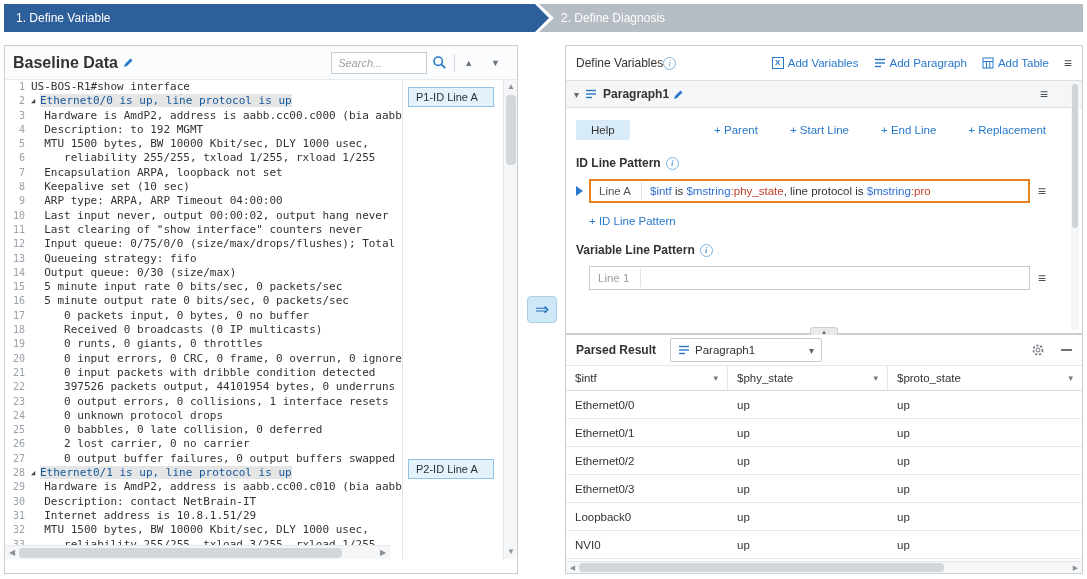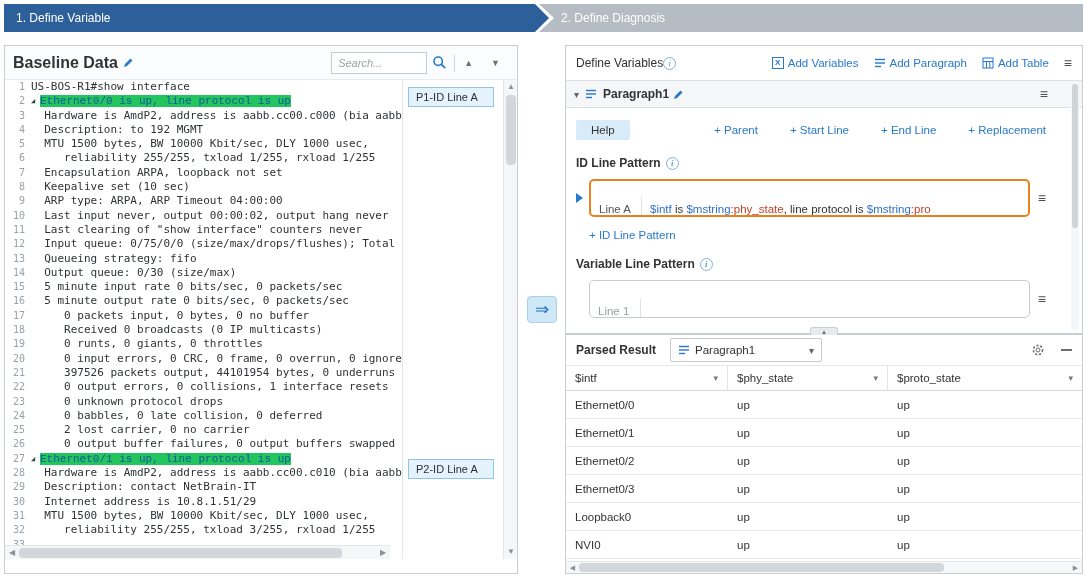--- a/index.html
+++ b/index.html
@@ -31,21 +31,21 @@
   .search-btn { margin:0 7px 0 5px; }
   .vdiv { width:1px; height:18px; background:#d5d9dd; }
   .arrow-btn { font-size:9px; color:#6b7177; margin:0 9px; background:none; border:none; cursor:pointer; }
 
   .codewrap { position:absolute; top:34px; left:0; right:0; bottom:14px; }
   .code-area { position:absolute; top:0; left:0; right:14px; bottom:0; display:flex; overflow:hidden; }
   .gutter { width:26px; padding-right:6px; text-align:right; }
   .ln { height:14.3px; line-height:14.3px; font-family:"DejaVu Sans Mono",monospace; font-size:10px; color:#99a0a7; }
   .code-lines { flex:1; position:relative; font-family:"DejaVu Sans Mono",monospace; font-size:11px; color:#2f3337; }
   .cl { height:14.3px; line-height:14.3px; white-space:pre; }
-  .cl .hl { background:#22c55e; color:#15589c;font-family:Liberation Mono, monospace; }
+  .cl .hl { background:#e5e5e5; color:#15589c; }
   .fold { display:inline-block; width:9px; font-size:7px; color:#3c4043; vertical-align:1px; }
   .ann-col { position:absolute; top:0; right:14px; width:101px; bottom:0; background:#fff; border-left:1px solid #e4e7ea; z-index:2; }
   .ann { position:absolute; left:5px; width:86px; height:20px; line-height:18px; padding:0 7px; font-size:11px; color:#2b2f33;
          background:#e4f2fc; border:1px solid #90c3e6; cursor:pointer; }
 
   .vscroll { position:absolute; top:0; right:0; bottom:0; width:14px; background:#f5f6f7; border-left:1px solid #e4e7ea; }
   .vscroll .thumb { position:absolute; top:15px; left:2px; width:10px; height:70px; background:#d3d7db; border-radius:4px; }
   .sb-btn { position:absolute; left:0; width:14px; height:14px; font-size:8px; color:#8a9096; text-align:center; line-height:14px; cursor:pointer; }
   .hscroll { position:absolute; left:0; bottom:0; height:14px; width:385px; background:#f5f6f7; border-top:1px solid #e4e7ea; }
   .hscroll .thumb { position:absolute; top:2px; left:14px; width:calc(100% - 62px); height:10px; background:#d3d7db; border-radius:4px; }
@@ -73,21 +73,21 @@
   .para-header .burger { margin-left:auto; margin-right:24px; }
 
   .para-body { position:relative; padding:12px 36px 10px 10px; }
   .help-row { display:flex; align-items:center; margin-bottom:16px; }
   .help-btn { background:#d7ebf9; border:none; border-radius:2px; padding:4px 15px; font-size:11.5px; color:#333; cursor:pointer; }
   .pattern-links { margin-left:auto; display:flex; gap:32px;justify-content:space-between; }
   .group-heading { font-size:12px; font-weight:bold; color:#333; margin-bottom:9px; display:flex; align-items:center; gap:5px; }
   .pattern-row { display:flex; align-items:center; margin-bottom:8px; }
   .pointer { width:0; height:0; border-left:7px solid #2878cc; border-top:5px solid transparent; border-bottom:5px solid transparent; margin-right:6px; }
   .pointer-gap { width:13px; }
-  .pattern-box { flex:1; height:38px; background:#fff; border:1px solid #c6cbd0; border-radius:5px; display:flex; align-items:flex-end; overflow:hidden; }
+  .pattern-box { flex:1; height:24px; background:#fff; border:1px solid #c6cbd0; border-radius:0; display:flex; align-items:center; overflow:hidden; }
   .pattern-box.active { border:2px solid #e8821e; }
   .row-label { width:50px; padding:0 8px; font-size:11.5px; color:#555; flex:none; }
   .row-label.muted { color:#9aa0a6; }
   .row-sep { width:1px; height:18px; background:#e0e3e6; flex:none; }
   .pattern-value { padding:0 8px; font-size:11.5px; white-space:nowrap; overflow:hidden; }
   .tok-var { color:#2f6fd0; } .tok-name { color:#c2402a; } .tok-plain { color:#333; }
   .row-burger { margin-left:8px; }
   .add-link { display:inline-block; margin:2px 0 16px 13px; }
   .vp-scroll { position:absolute; top:36px; right:3px; bottom:3px; width:8px; background:#f4f5f6; border-radius:4px; }
   .vp-scroll .thumb { position:absolute; top:2px; left:1px; width:6px; height:58%; background:#cfd4d8; border-radius:3px; }
@@ -205,20 +205,21 @@
             <div class="cl"><span>  Last clearing of "show interface" counters never</span></div>
             <div class="cl"><span>  Input queue: 0/75/0/0 (size/max/drops/flushes); Total </span></div>
             <div class="cl"><span>  Queueing strategy: fifo</span></div>
             <div class="cl"><span>  Output queue: 0/30 (size/max)</span></div>
             <div class="cl"><span>  5 minute input rate 0 bits/sec, 0 packets/sec</span></div>
             <div class="cl"><span>  5 minute output rate 0 bits/sec, 0 packets/sec</span></div>
             <div class="cl"><span>     0 packets input, 0 bytes, 0 no buffer</span></div>
             <div class="cl"><span>     Received 0 broadcasts (0 IP multicasts)</span></div>
             <div class="cl"><span>     0 runts, 0 giants, 0 throttles</span></div>
             <div class="cl"><span>     0 input errors, 0 CRC, 0 frame, 0 overrun, 0 ignored</span></div>
+            <div class="cl"><span>     0 input packets with dribble condition detected</span></div>
             <div class="cl"><span>     397526 packets output, 44101954 bytes, 0 underruns</span></div>
             <div class="cl"><span>     0 output errors, 0 collisions, 1 interface resets</span></div>
             <div class="cl"><span>     0 unknown protocol drops</span></div>
             <div class="cl"><span>     0 babbles, 0 late collision, 0 deferred</span></div>
             <div class="cl"><span>     2 lost carrier, 0 no carrier</span></div>
             <div class="cl"><span>     0 output buffer failures, 0 output buffers swapped </span></div>
             <div class="cl"><span class="fold">◢</span><span class="hl">Ethernet0/1 is up, line protocol is up</span></div>
             <div class="cl"><span>  Hardware is AmdP2, address is aabb.cc00.c010 (bia aabb</span></div>
             <div class="cl"><span>  Description: contact NetBrain-IT</span></div>
             <div class="cl"><span>  Internet address is 10.8.1.51/29</span></div>

